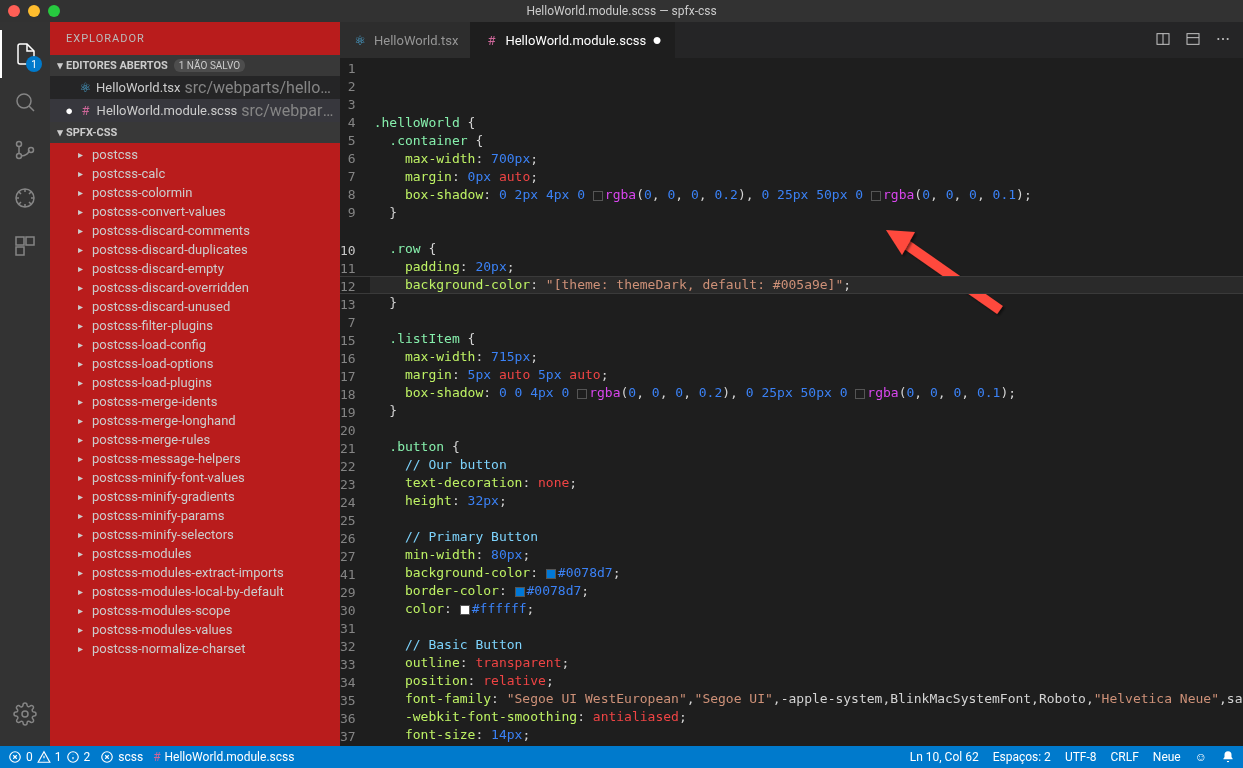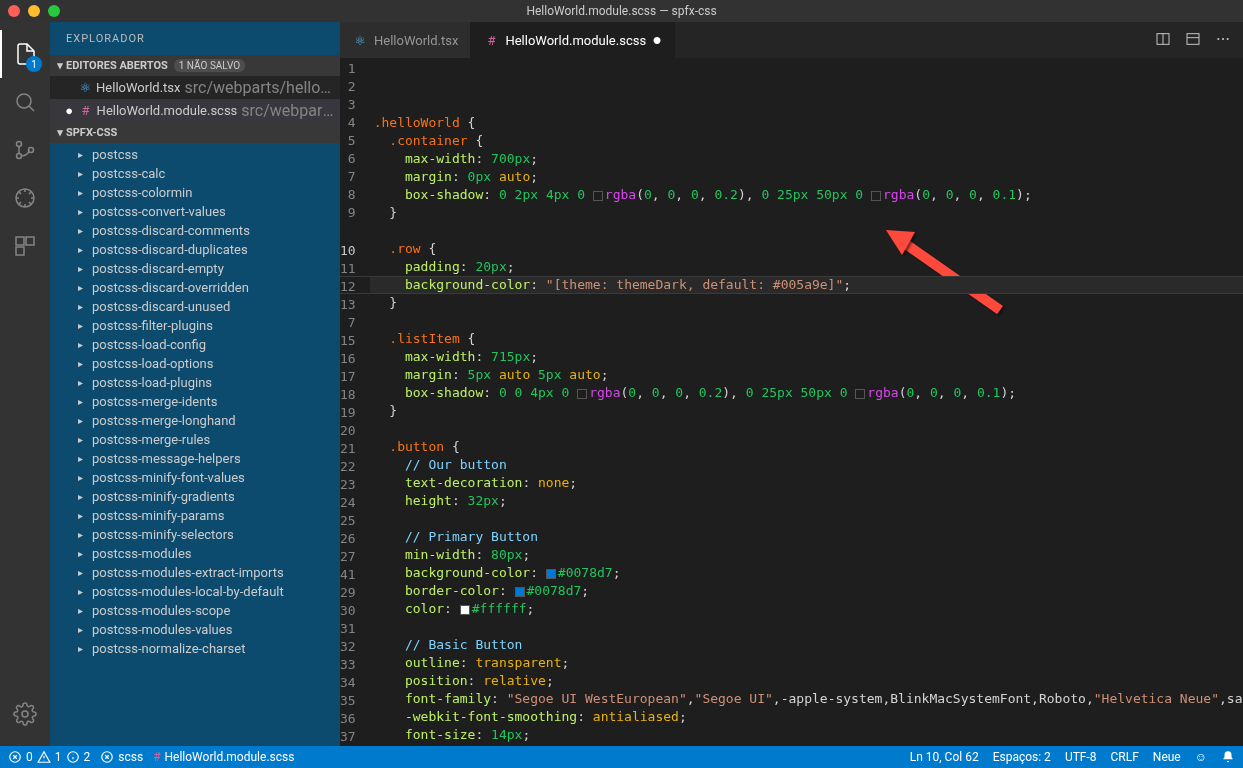--- a/index.html
+++ b/index.html
@@ -76,21 +76,21 @@
   font-size: 10px;
   min-width: 16px;
   height: 16px;
   display: flex;
   align-items: center;
   justify-content: center;
   padding: 0 4px;
 }
 .sidebar {
   width: 290px;
-  background: #0c4a6e;
+  background: #b91c1c;
   display: flex;
   flex-direction: column;
   overflow: hidden;
 }
 .sidebar-title {
   padding: 10px 16px;
   font-size: 11px;
   letter-spacing: 1px;
   color: #bbbbbb;
 }
@@ -222,26 +222,26 @@
 .code .line { height: 18px; padding-left: 4px; position:relative;}
 .code .line.active { background: #2a2a2a; }
 .code .line.active::before {
   content:"";
   position:absolute;
   left:-50px; right:0; top:0; bottom:0;
   border-top:1px solid #3a3a3a;
   border-bottom:1px solid #3a3a3a;
   pointer-events:none;
 }
-.tok-sel { color: #f97316; }
+.tok-sel { color: #86efac; }
 .tok-prop { color: #bef264; }
 .tok-punc { color: #d4d4d4; }
-.tok-num { color: #22c55e; }
+.tok-num { color: #3b82f6; }
 .tok-str { color: #ce9178; }
-.tok-kw { color: #eab308; }
+.tok-kw { color: #ef4444; }
 .tok-fn { color: #d946ef; }
 .tok-comment { color: #7dd3fc; }
 .color-swatch {
   display: inline-block;
   width: 10px; height: 10px;
   border: 1px solid #555;
   vertical-align: middle;
   margin-right: 2px;
 }
 .arrow-annotation {

